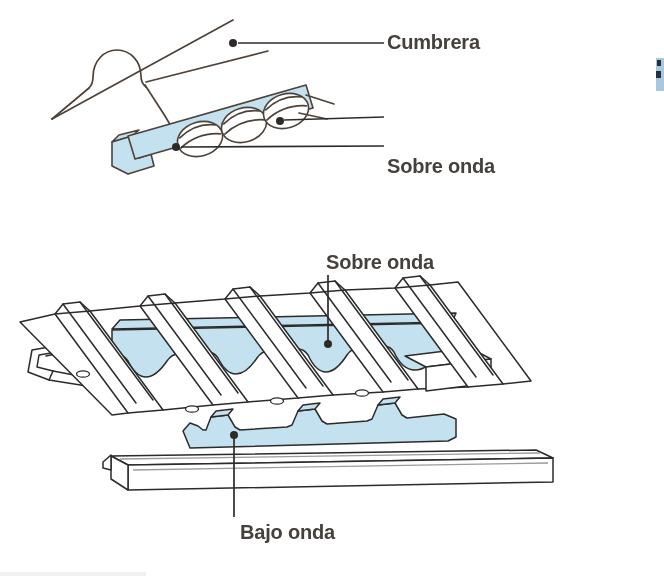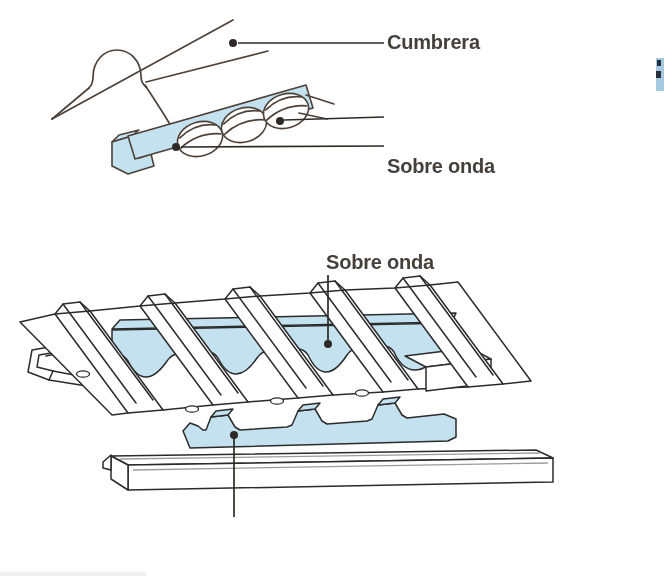--- a/index.html
+++ b/index.html
@@ -162,20 +162,21 @@
       <line class="ldr" x1="328" y1="275" x2="328" y2="341"></line>
       <circle class="dot" cx="328" cy="344" r="4"></circle>
       <line class="ldr" x1="234" y1="438" x2="234" y2="517"></line>
       <circle class="dot" cx="234" cy="435" r="4"></circle>
     </g>
   </svg>
 
   <div class="label" style="left:387px;top:31px">Cumbrera</div>
   <div class="label" style="left:387px;top:155px">Sobre onda</div>
   <div class="label" style="left:326px;top:251px">Sobre onda</div>
+  <div class="label" style="left:240px;top:521px">Bajo onda</div>
 
   <div class="chip">
     <div class="m1"></div>
     <div class="m2"></div>
   </div>
 
   <div class="bottom-strip"></div>
 </div>
 
 </body></html>

